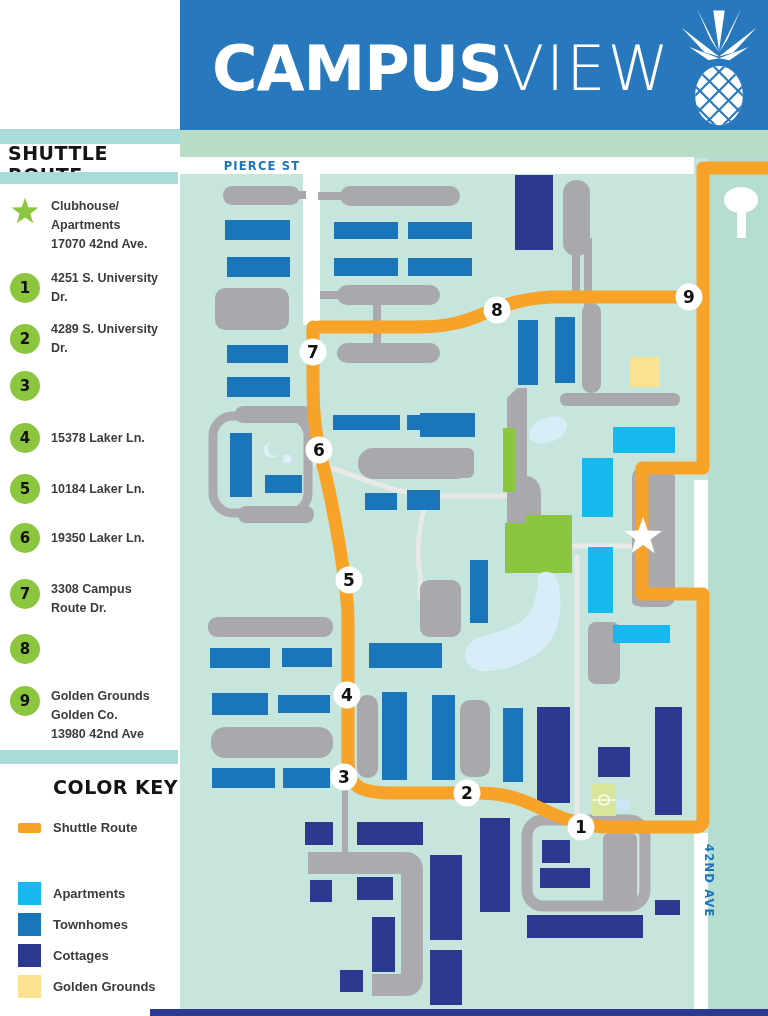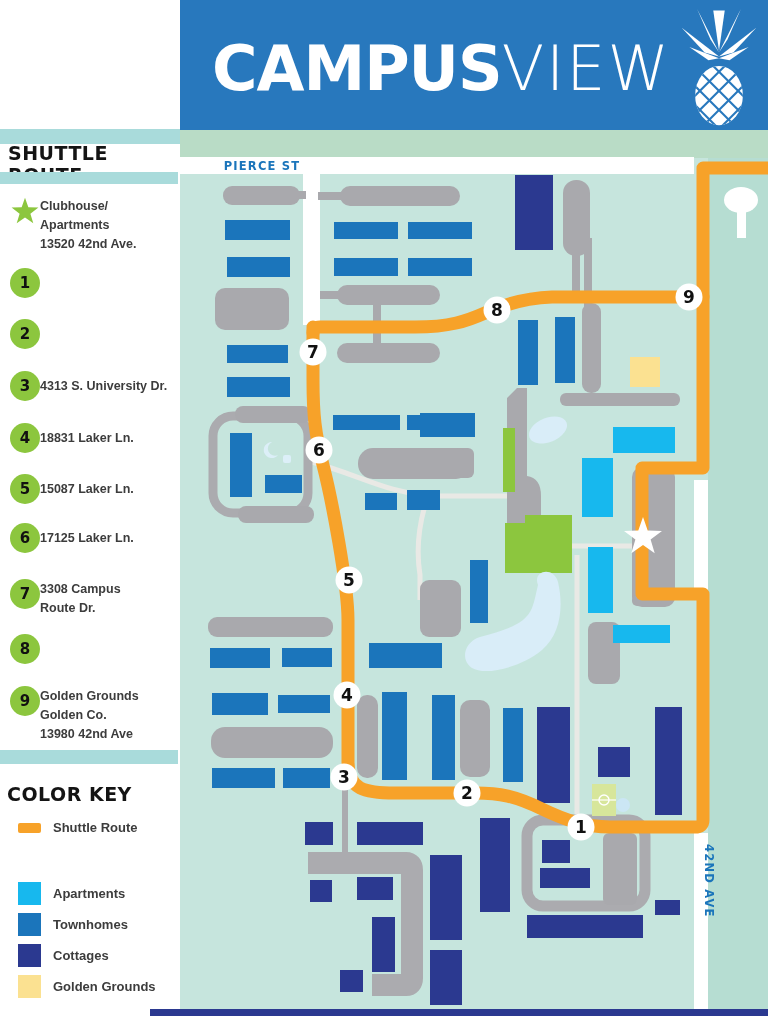--- a/index.html
+++ b/index.html
@@ -10,24 +10,24 @@
   .brand{position:absolute;left:32px;top:38px;color:#fff;font-family:"DejaVu Sans",sans-serif;
          font-size:62px;line-height:62px;white-space:nowrap;}
   .brand .b{font-weight:800;letter-spacing:-1px;}
   .brand .t{font-weight:200;letter-spacing:2px;}
   .pine{position:absolute;right:6px;top:2px;}
   
   .sidebar{position:absolute;left:0;top:0;width:180px;height:1016px;background:#fff;}
   .accent{position:absolute;left:0;background:#A9DBDB;}
   .h-shuttle{position:absolute;left:8px;top:142px;margin:0;font-family:"DejaVu Sans",sans-serif;
              font-weight:800;font-size:19px;letter-spacing:.5px;color:#141414;}
-  .h-colorkey{position:absolute;left:0;top:776px;width:178px;margin:7px;text-align:left;
+  .h-colorkey{position:absolute;left:0;top:776px;width:178px;margin:0;text-align:right;
              font-family:"DejaVu Sans",sans-serif;font-weight:800;font-size:19px;
              letter-spacing:.5px;color:#141414;}
-  .lrow{position:absolute;left:10px;width:168px;display:flex;}
+  .lrow{position:absolute;left:10px;width:168px;display:flex;gap:11px;}
   .lrow.center{align-items:center;}
   .lbadge{flex:0 0 30px;width:30px;height:30px;border-radius:50%;background:#8CC63E;
           display:flex;align-items:center;justify-content:center;
           font-family:"DejaVu Sans",sans-serif;font-weight:800;font-size:15px;color:#111;}
   .lbadge.star{background:transparent;border-radius:0;}
   .ltxt{flex:1;font-size:12.5px;line-height:19px;font-weight:700;color:#3C3C3C;padding-top:1px;}
   .ln{display:block;}
   .krow{position:absolute;left:18px;width:160px;display:flex;align-items:center;gap:12px;}
   .sw{flex:0 0 23px;width:23px;height:23px;}
   .sw.bar{height:10px;border-radius:2px;}
@@ -90,52 +90,55 @@
 
     <div class="lrow" style="top:196px">
       <span class="lbadge star">
         <svg width="34" height="30" viewBox="0 0 34 30">
             <polygon fill="#8CC63E" points="17,0 20.8,10.8 32.2,11.1 23.1,18 26.4,28.9 17,22.4 7.6,28.9 10.9,18 1.8,11.1 13.2,10.8"></polygon>
           </svg>
       </span>
       <span class="ltxt">
         <span class="ln">Clubhouse/</span>
         <span class="ln">Apartments</span>
-        <span class="ln">13520 42nd Ave.</span>
+        <span class="ln">17070 42nd Ave.</span>
       </span>
     </div>
 
     <div class="lrow center" style="top:268px">
       <span class="lbadge">1</span>
+      <span class="ltxt">
+          <span class="ln">4251 S. University Dr.</span>
+        </span>
     </div>
     <div class="lrow center" style="top:319px">
       <span class="lbadge">2</span>
+      <span class="ltxt">
+          <span class="ln">4289 S. University Dr.</span>
+        </span>
     </div>
     <div class="lrow center" style="top:371px">
       <span class="lbadge">3</span>
-      <span class="ltxt">
-          <span class="ln">4313 S. University Dr.</span>
-        </span>
     </div>
     <div class="lrow center" style="top:423px">
       <span class="lbadge">4</span>
       <span class="ltxt">
-          <span class="ln">18831 Laker Ln.</span>
+          <span class="ln">15378 Laker Ln.</span>
         </span>
     </div>
     <div class="lrow center" style="top:474px">
       <span class="lbadge">5</span>
       <span class="ltxt">
-          <span class="ln">15087 Laker Ln.</span>
+          <span class="ln">10184 Laker Ln.</span>
         </span>
     </div>
     <div class="lrow center" style="top:523px">
       <span class="lbadge">6</span>
       <span class="ltxt">
-          <span class="ln">17125 Laker Ln.</span>
+          <span class="ln">19350 Laker Ln.</span>
         </span>
     </div>
     <div class="lrow" style="top:579px">
       <span class="lbadge">7</span>
       <span class="ltxt">
         <span class="ln">3308 Campus</span>
         <span class="ln">Route Dr.</span>
       </span>
     </div>
     <div class="lrow" style="top:634px">

